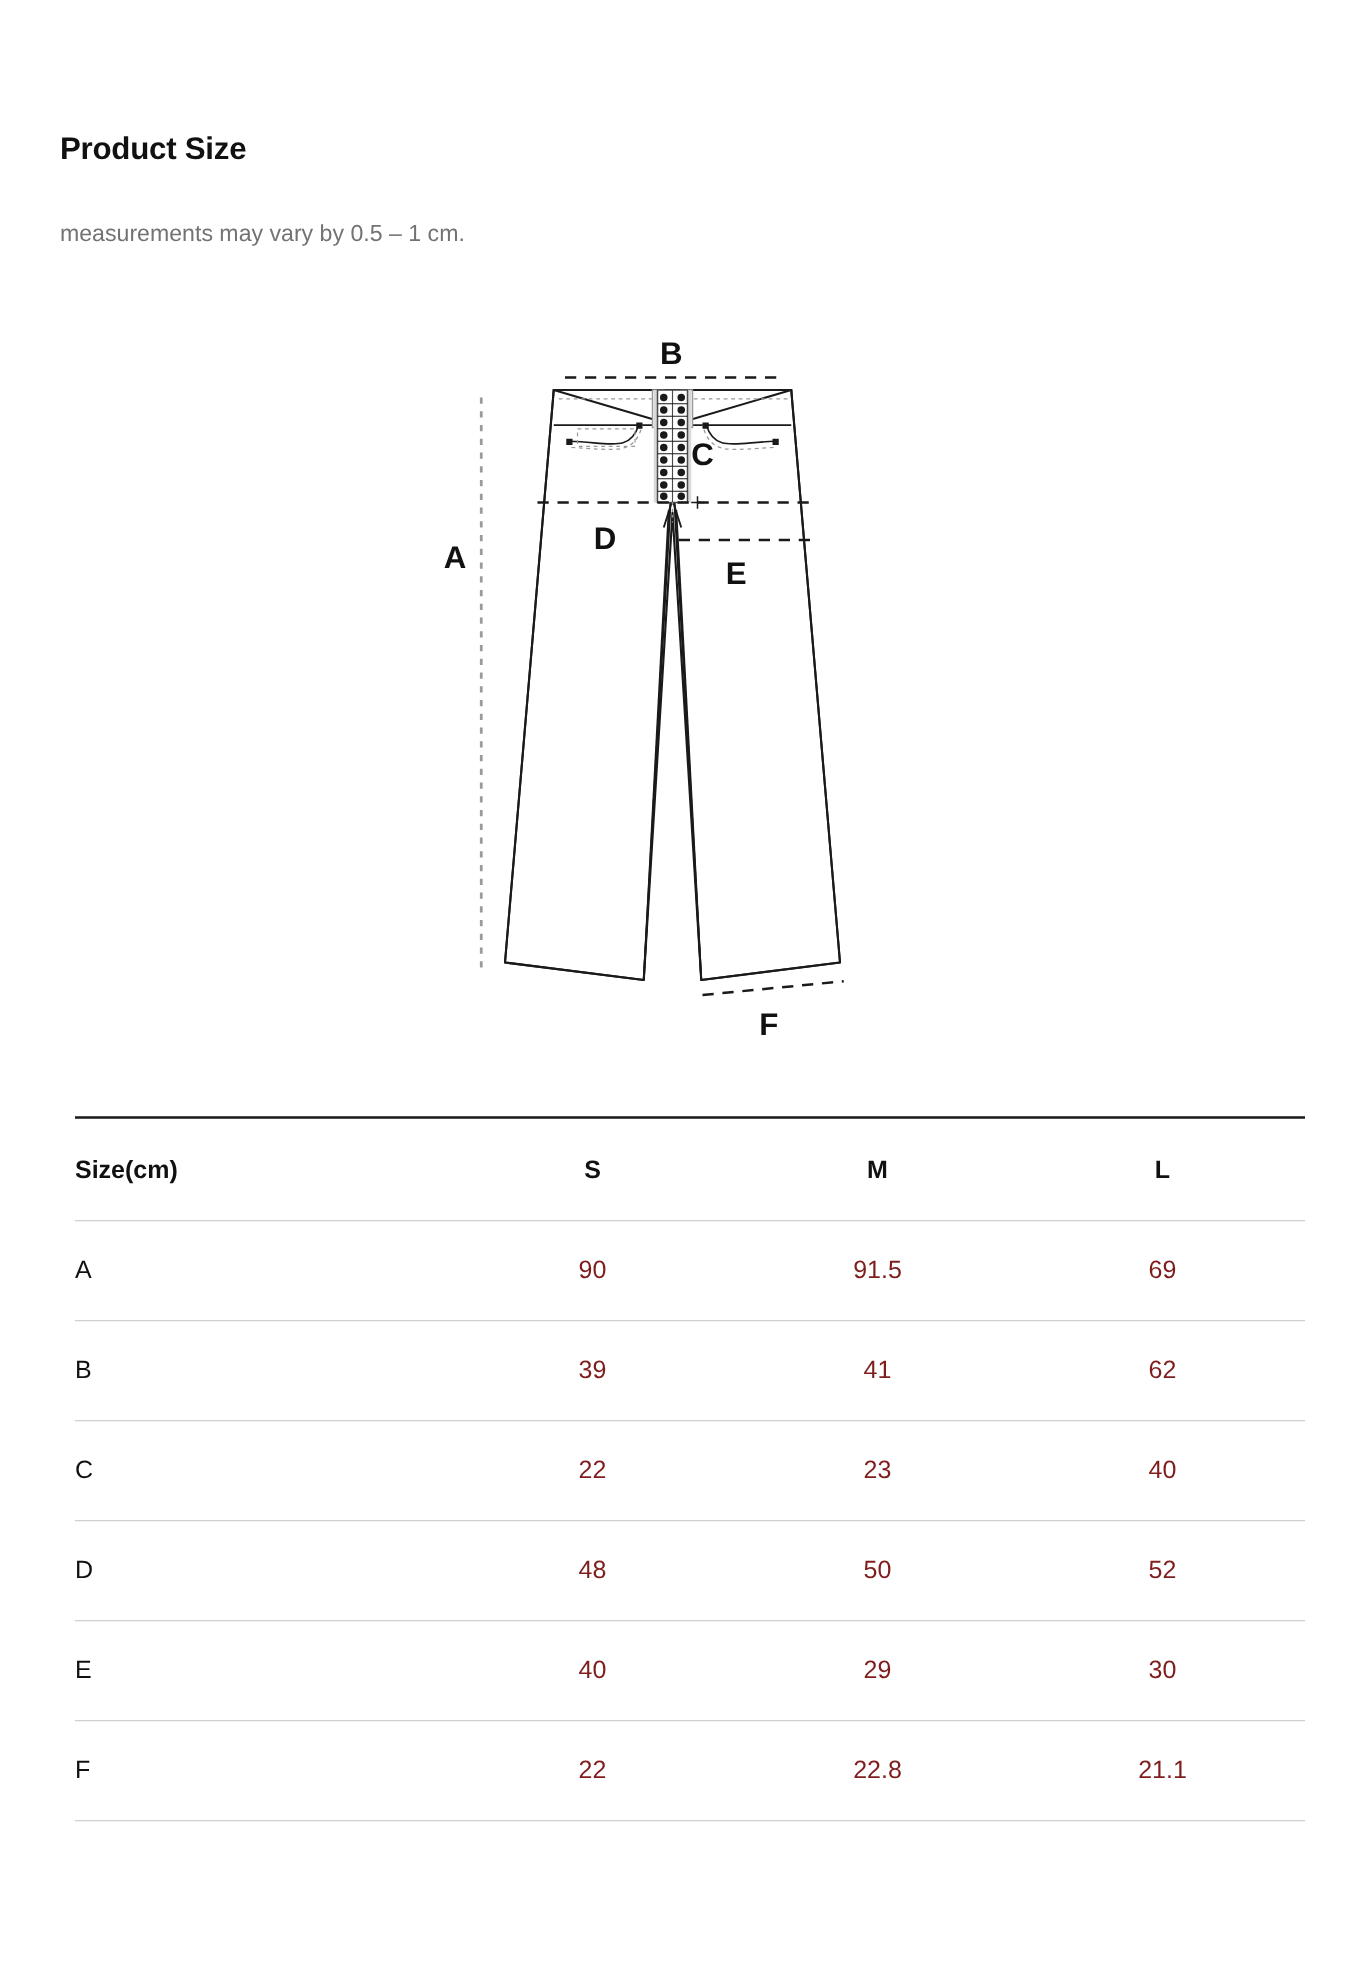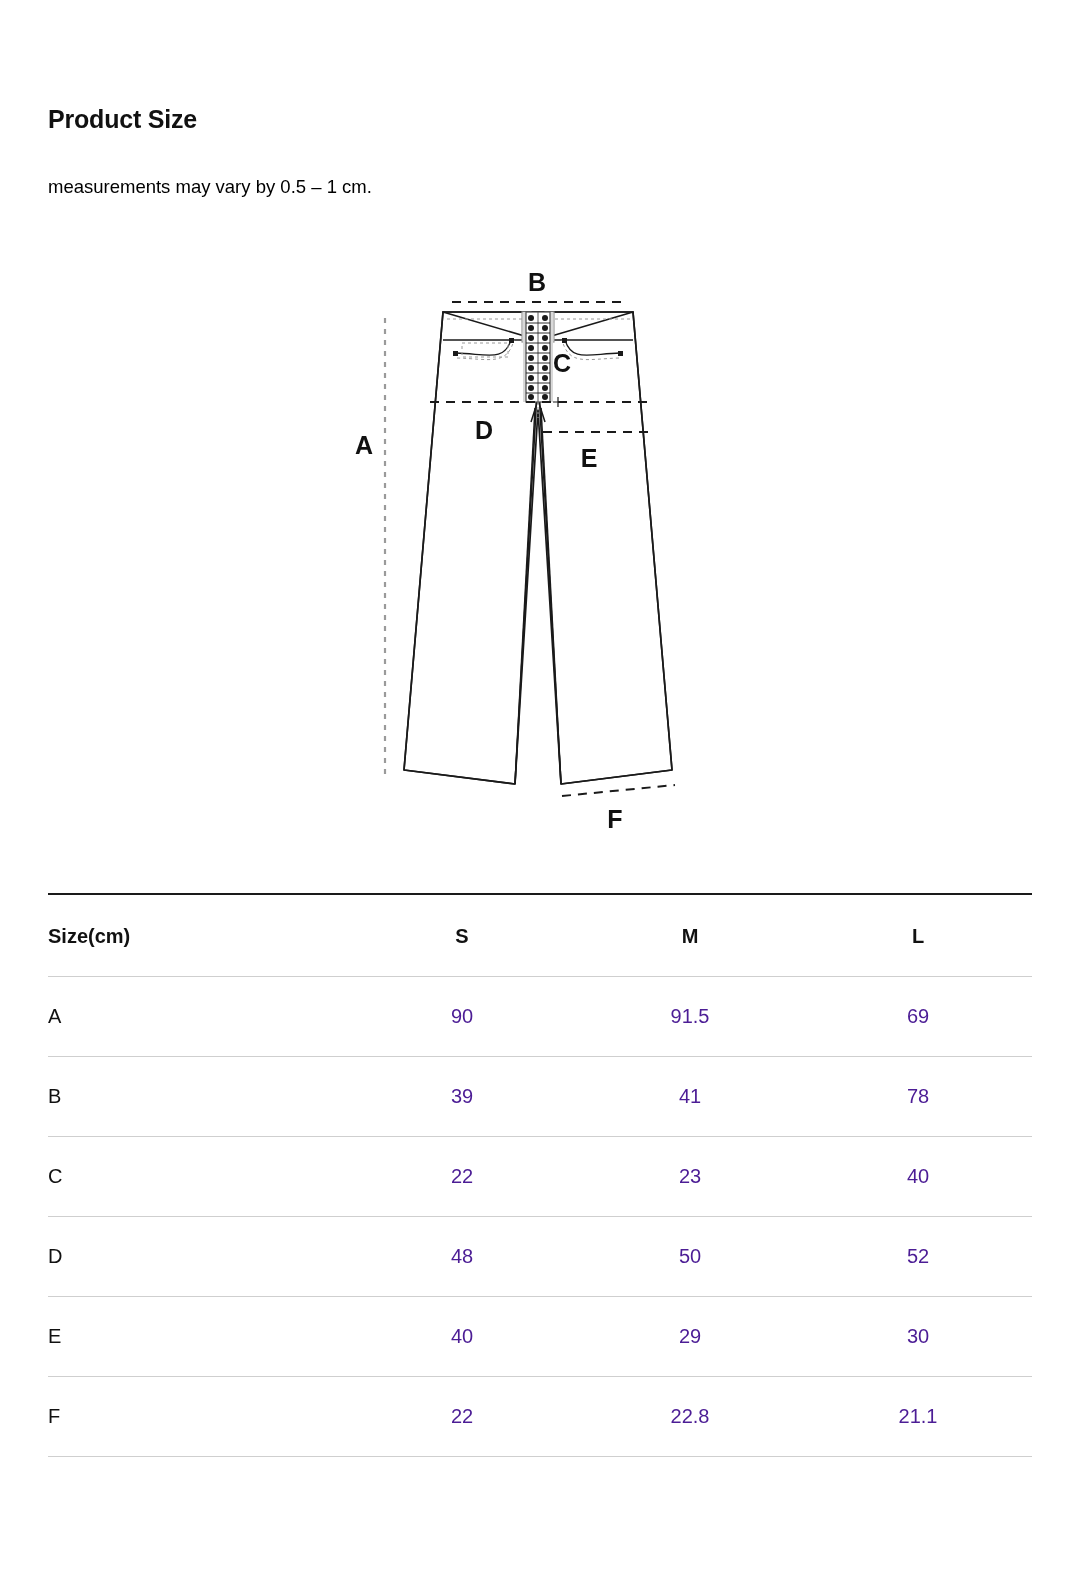--- a/index.html
+++ b/index.html
@@ -38,21 +38,21 @@
     color: #111111;
     line-height: 1.2;
     margin: 0;
   }
   .page-subtitle {
     position: absolute;
     left: 48px;
     top: 175px;
     font-size: 18.5px;
     font-weight: 400;
-    color: #000000;
+    color: #737373;
     letter-spacing: 0px;
     line-height: 1.3;
     margin: 0;
     text-align: center;
   }
 
   
   .diagram-wrap {
     position: absolute;
     left: 48px;
@@ -62,21 +62,21 @@
   }
   .diagram-svg {
     display: block;
     width: 984px;
     height: 620px;
   }
 
   
   .size-table {
     position: absolute;
-    left: 48px;
+    left: 60px;
     top: 893px;
     width: 984px;
     border-collapse: collapse;
     table-layout: fixed;
   }
   .size-table thead th {
     border-top: 2.5px solid #1a1a1a;
     border-bottom: 1px solid #cfcfcf;
     padding: 30px 0 28px 0;
     font-size: 20px;
@@ -85,21 +85,21 @@
     text-align: center;
   }
   .size-table thead th.col-label {
     text-align: left;
   }
   .size-table tbody td {
     border-bottom: 1px solid #cfcfcf;
     padding: 28px 0 28px 0;
     font-size: 20px;
     text-align: center;
-    color: #4c1d95;
+    color: #7f1d1d;
     font-weight: 400;
   }
   .size-table tbody td.row-label {
     text-align: left;
     color: #111111;
     font-weight: 400;
   }
   .col-label  { width: 300px; }
   .col-s      { width: 228px; }
   .col-m      { width: 228px; }
@@ -235,21 +235,21 @@
       <tr>
         <td class="row-label">A</td>
         <td>90</td>
         <td>91.5</td>
         <td>69</td>
       </tr>
       <tr>
         <td class="row-label">B</td>
         <td>39</td>
         <td>41</td>
-        <td>78</td>
+        <td>62</td>
       </tr>
       <tr>
         <td class="row-label">C</td>
         <td>22</td>
         <td>23</td>
         <td>40</td>
       </tr>
       <tr>
         <td class="row-label">D</td>
         <td>48</td>

